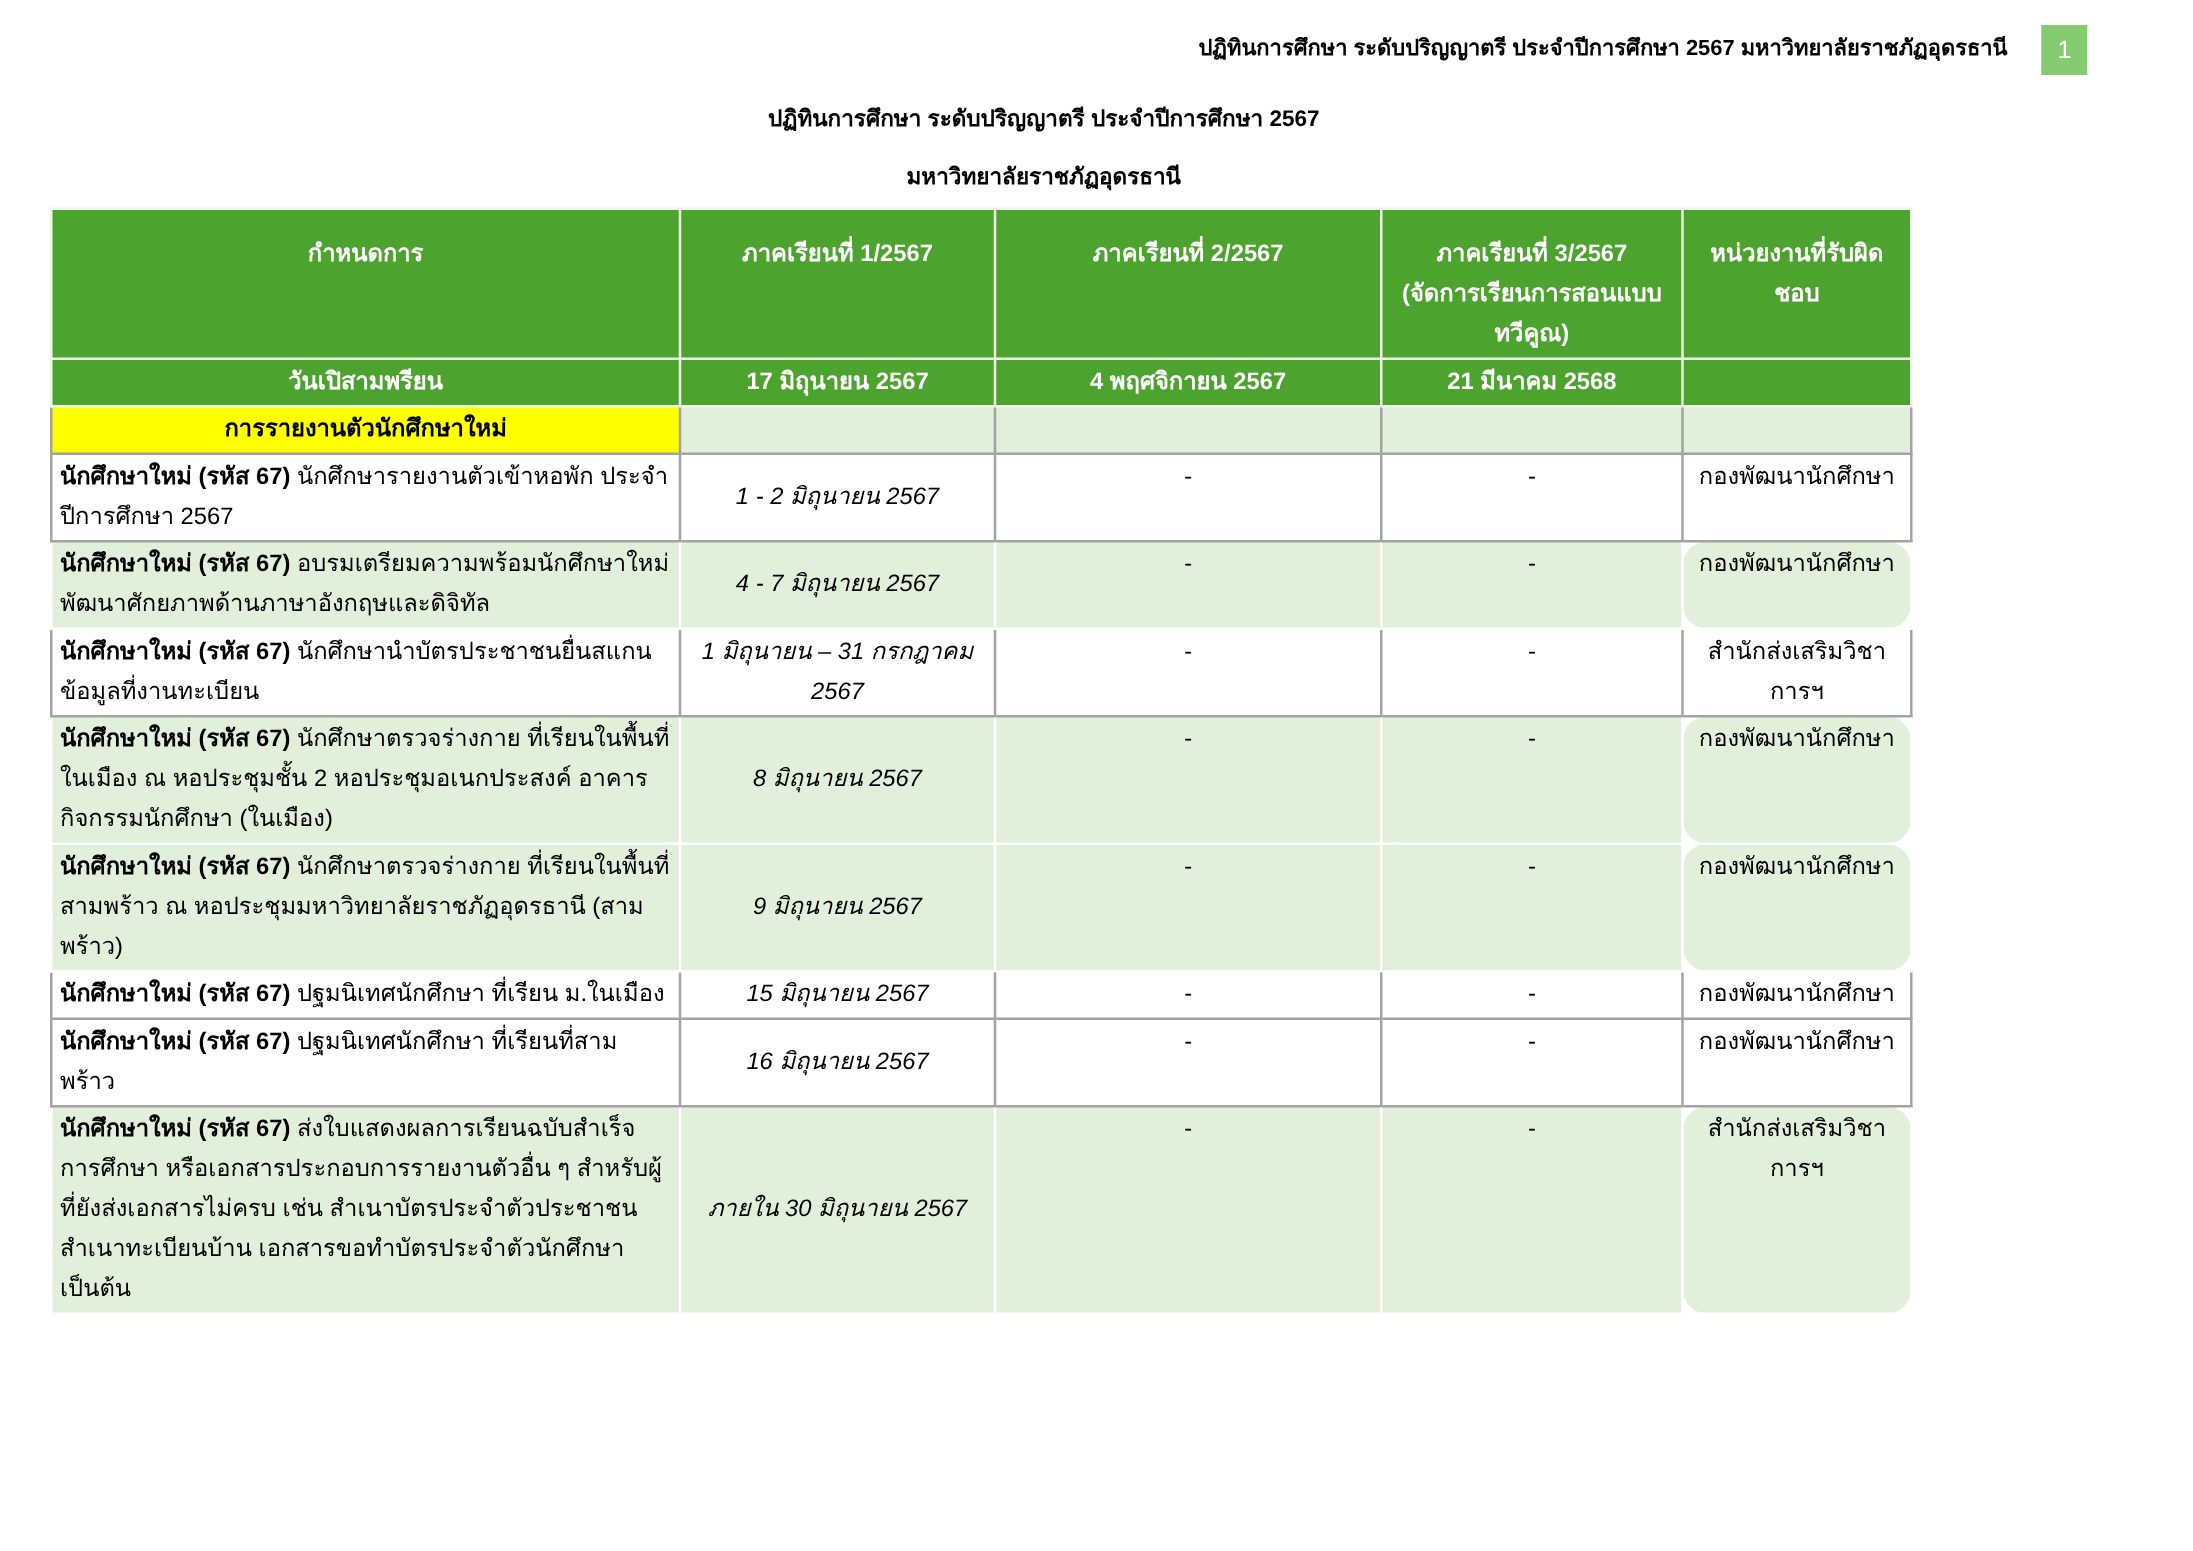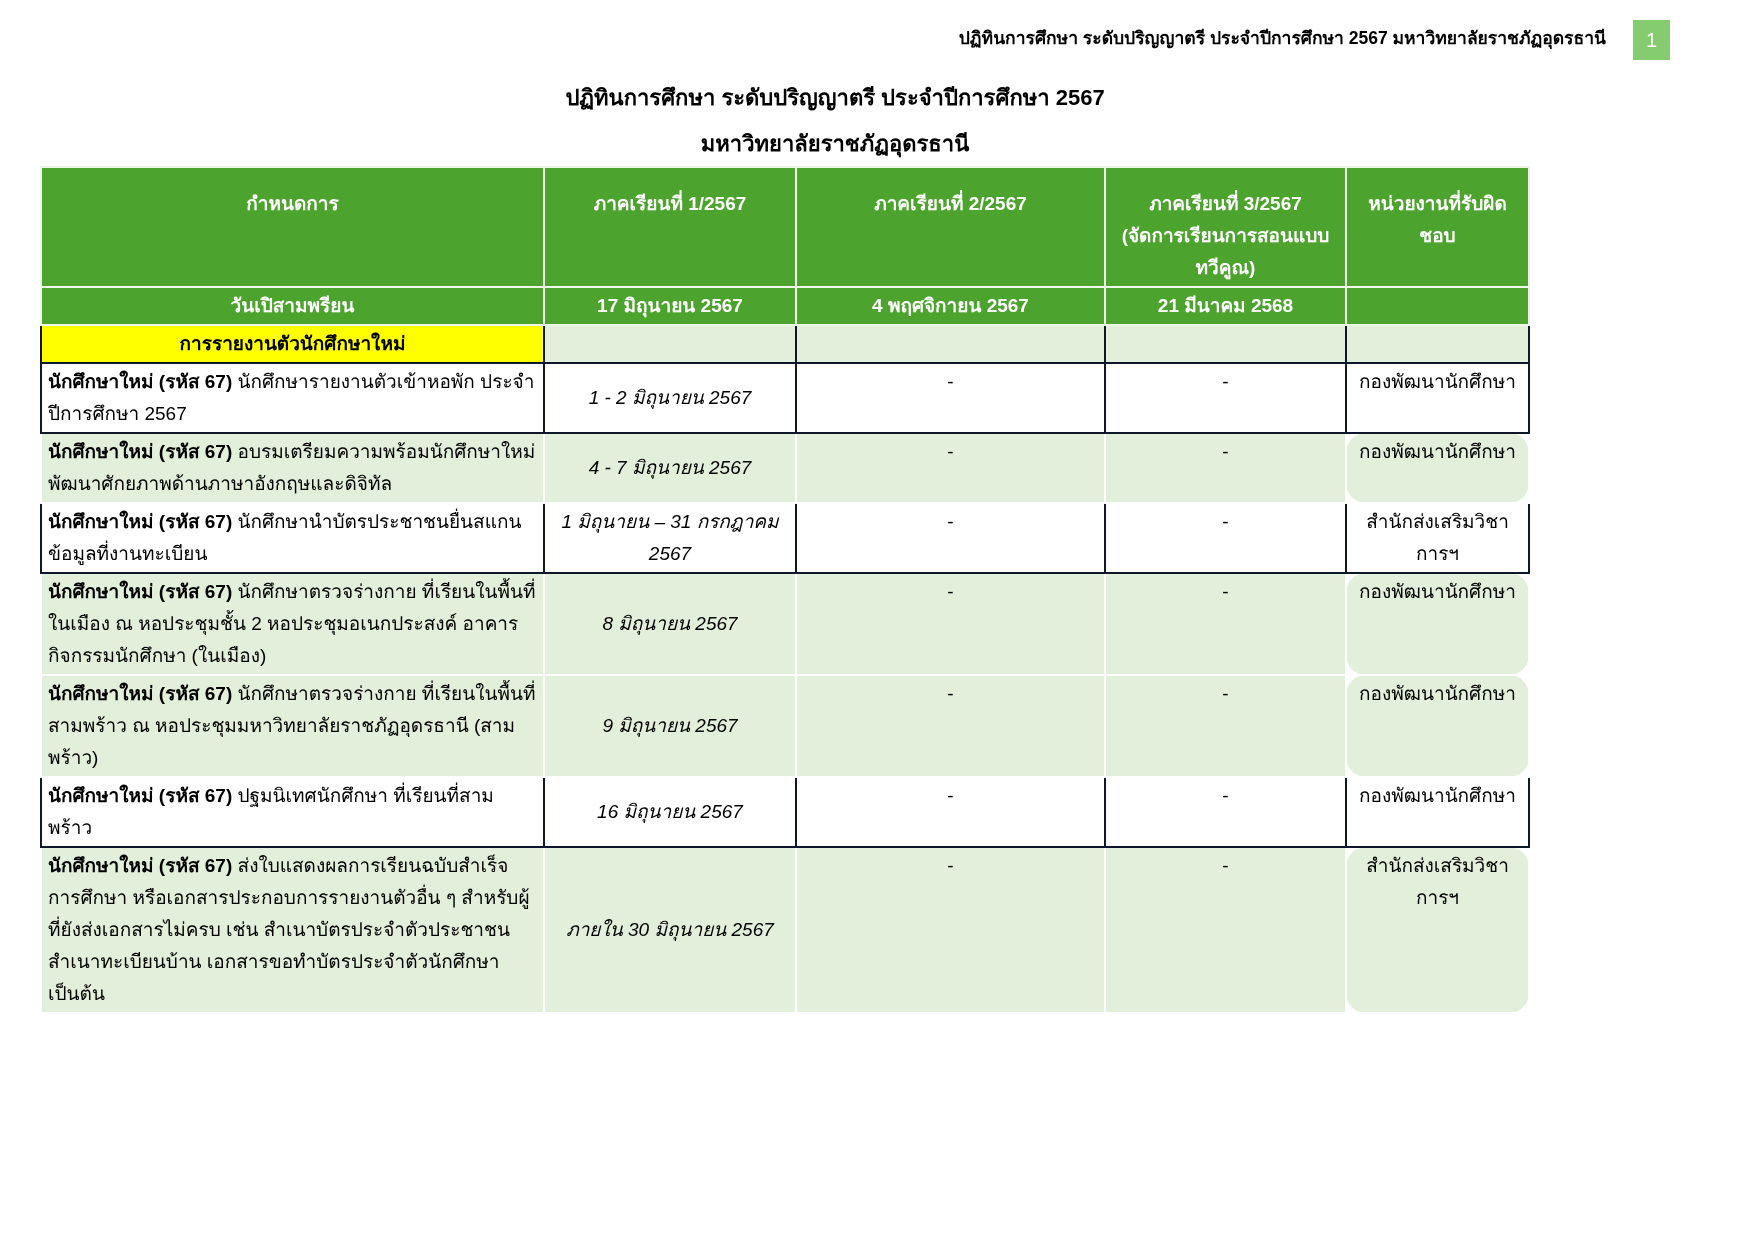--- a/index.html
+++ b/index.html
@@ -15,30 +15,30 @@
     position:absolute;top:24px;right:64px;
     font-size:17.5px;font-weight:bold;white-space:nowrap;
   }
   .page-badge{
     position:absolute;top:20px;right:0;
     width:37px;height:40px;
     background:#85cb70;color:#ffffff;
     display:flex;align-items:center;justify-content:center;
     font-size:20px;
   }
-  .doc-title{position:absolute;left:0;width:100%;text-align:center;font-weight:bold;font-size:22px;}
+  .doc-title{position:absolute;left:0;width:100%;text-align:center;font-weight:bold;font-size:18px;}
   .doc-title.l1{top:80px;}
   .doc-title.l2{top:126px;}
 
   table.cal{
     position:absolute;left:40px;top:166px;
     width:1488px;border-collapse:collapse;table-layout:fixed;
     font-size:19px;
   }
-  table.cal td{border:2px solid #0f172a;padding:2px 6px;line-height:32px;vertical-align:top;}
+  table.cal td{border:2px solid #a3a3a3;padding:2px 6px;line-height:32px;vertical-align:top;}
   
   tr.hdr td{
     background:#4ca32d;color:#ffffff;border:2px solid #eef6e8;
     text-align:center;font-weight:bold;vertical-align:top;padding-top:20px;
   }
   tr.hdr1 td{height:62px;}
   tr.hdr2 td{height:27px;vertical-align:middle;padding-top:2px;}
   .hdr-note{font-weight:bold;}
   
   tr.section td{height:31px;vertical-align:middle;}
@@ -136,20 +136,27 @@
     </tr>
 
     <tr class="row r5 shade">
       <td class="c1"><span class="bold">นักศึกษาใหม่ (รหัส 67)</span> <span>นักศึกษาตรวจร่างกาย ที่เรียนในพื้นที่สามพร้าว ณ หอประชุมมหาวิทยาลัยราชภัฏอุดรธานี (สามพร้าว)</span></td>
       <td class="c2">9 มิถุนายน 2567</td>
       <td class="c3">-</td>
       <td class="c4">-</td>
       <td class="c5">กองพัฒนานักศึกษา</td>
     </tr>
 
+    <tr class="row r6">
+      <td class="c1"><span class="bold">นักศึกษาใหม่ (รหัส 67)</span> <span>ปฐมนิเทศนักศึกษา ที่เรียน ม.ในเมือง</span></td>
+      <td class="c2">15 มิถุนายน 2567</td>
+      <td class="c3">-</td>
+      <td class="c4">-</td>
+      <td class="c5">กองพัฒนานักศึกษา</td>
+    </tr>
 
     <tr class="row r7">
       <td class="c1"><span class="bold">นักศึกษาใหม่ (รหัส 67)</span> <span>ปฐมนิเทศนักศึกษา ที่เรียนที่สามพร้าว</span></td>
       <td class="c2">16 มิถุนายน 2567</td>
       <td class="c3">-</td>
       <td class="c4">-</td>
       <td class="c5">กองพัฒนานักศึกษา</td>
     </tr>
 
     <tr class="row r8 shade">

